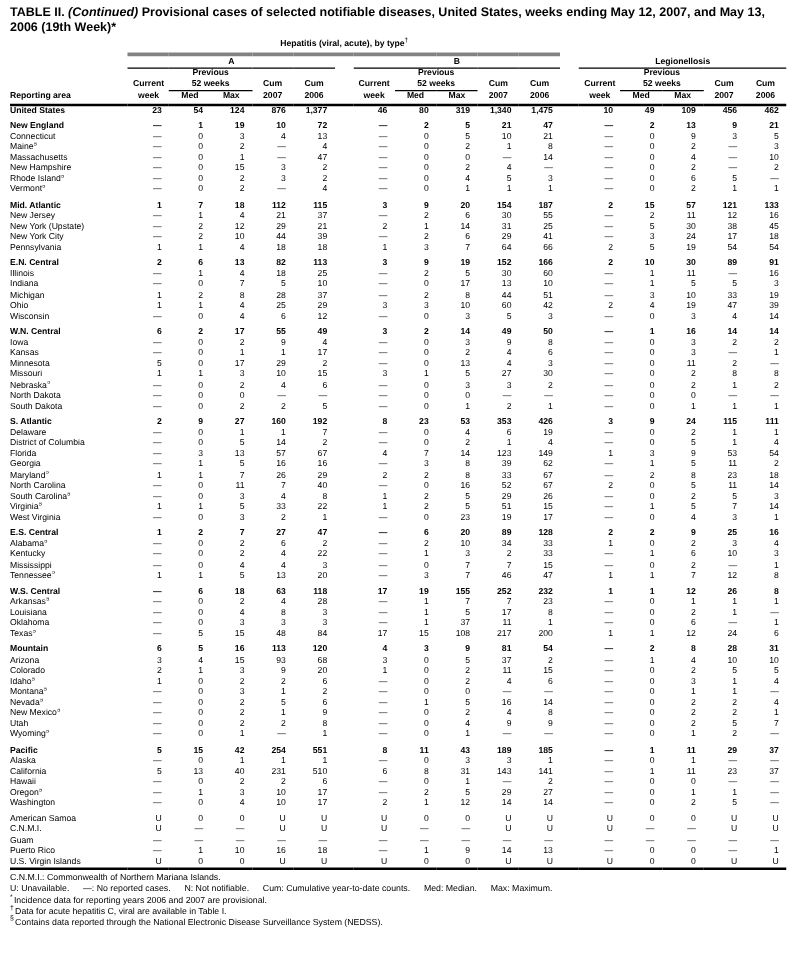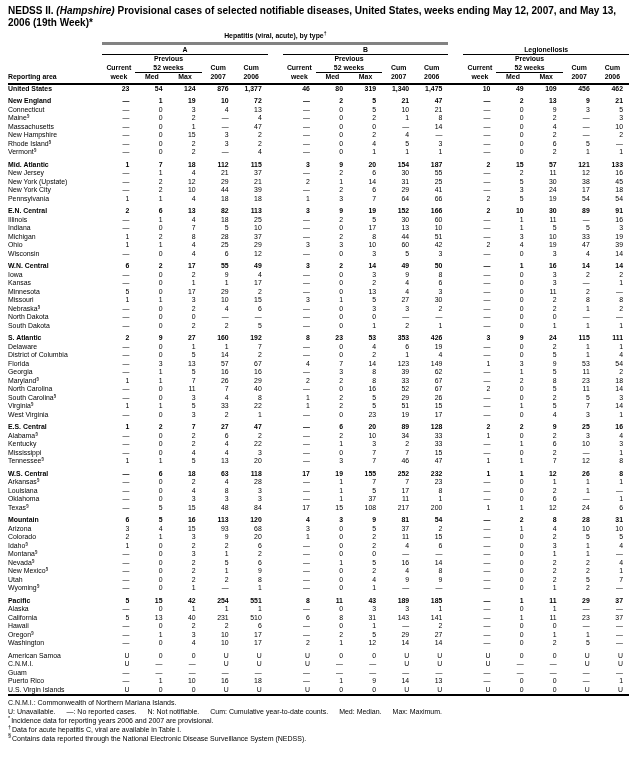--- a/index.html
+++ b/index.html
@@ -44,21 +44,21 @@
 
   .footnotes { margin-top:3px; font-size:7px; line-height:8.8px; max-width:626px; }
   .footnotes .legend span { margin-right:11px; }
   .fn-note .sym { font-size:5.5px; vertical-align:super; line-height:0; margin-right:1px; }
 </style>
 </head>
 <body>
 
 <div class="page">
 
-  <div class="title"><span>NEDSS II. </span><span class="it">(Hampshire)</span><span> Provisional cases of selected notifiable diseases, United States, weeks ending May 12, 2007, and May 13, 2006 (19th Week)*</span></div>
+  <div class="title"><span>TABLE II. </span><span class="it">(Continued)</span><span> Provisional cases of selected notifiable diseases, United States, weeks ending May 12, 2007, and May 13, 2006 (19th Week)*</span></div>
 
   <table class="mmwr">
     <colgroup>
       <col class="c-area">
       <col class="c-num">
         <col class="c-num">
         <col class="c-num">
         <col class="c-num">
         <col class="c-num">
       <col class="c-gap">

